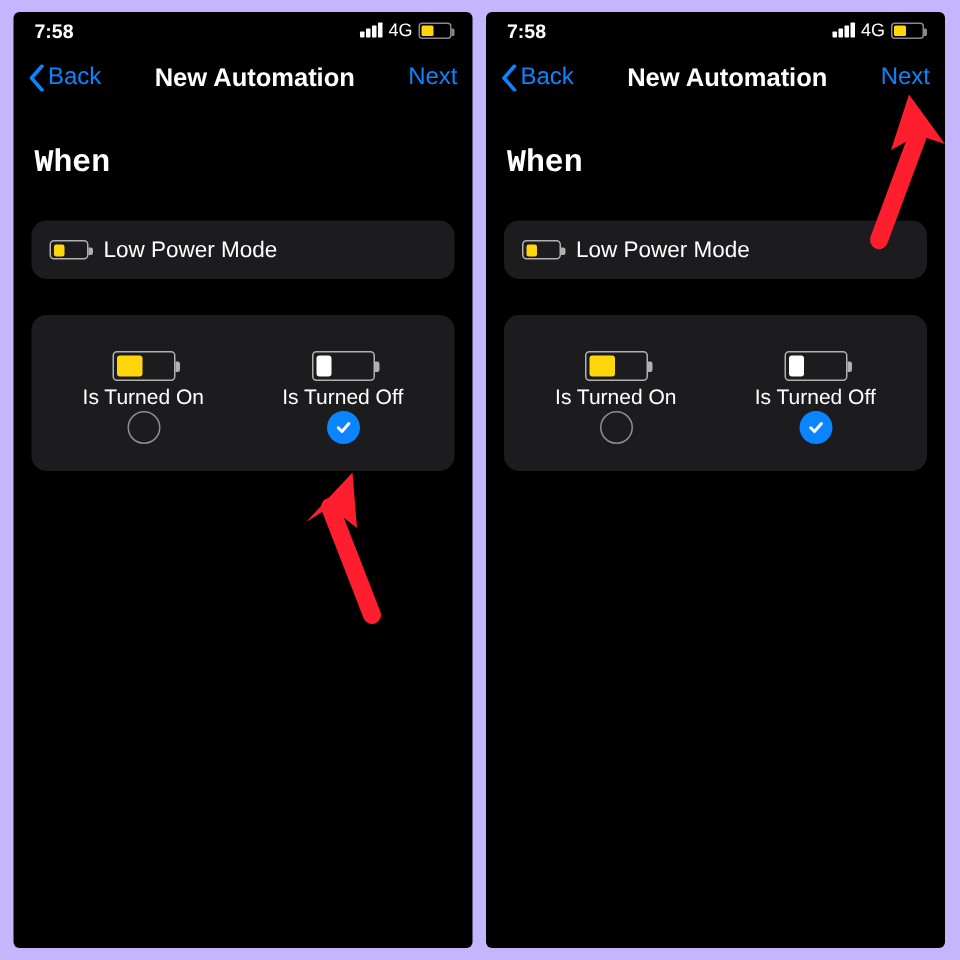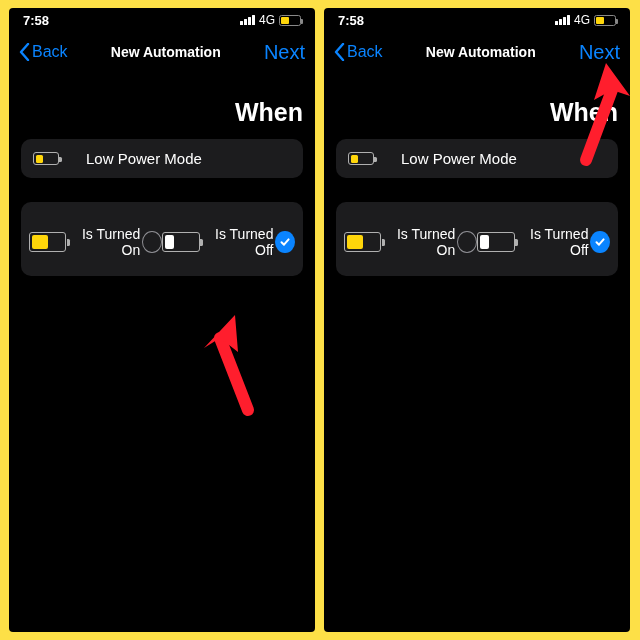--- a/index.html
+++ b/index.html
@@ -1,48 +1,48 @@
 <!DOCTYPE html>
 <html><head>
 <meta charset="utf-8">
 <style>
   * { box-sizing: border-box; margin: 0; padding: 0; }
   html, body { width: 640px; height: 640px; background: #ffffff; font-family: -apple-system, "Helvetica Neue", Arial, sans-serif; overflow: hidden; }
-  .canvas { position: relative; width: 640px; height: 640px; background: #fde047; text-align: right; }
+  .canvas { position: relative; width: 640px; height: 640px; background: #c4b5fd; }
   .phone { position: absolute; top: 8px; width: 306px; height: 624px; background: #000000; border-radius: 4px; overflow: hidden; color: #fff; }
   .phone.left { left: 9px; }
   .phone.right { left: 324px; }
   .statusbar { display: flex; justify-content: space-between; align-items: center; height: 24px; padding: 0 14px; font-size: 13px; font-weight: 600; }
   .status-right { display: flex; align-items: center; gap: 4px; font-size: 12px; font-weight: 500; }
   .sig { display: inline-flex; align-items: flex-end; gap: 1.5px; }
   .sig span { display: inline-block; width: 2.5px; background: #fff; border-radius: 0.5px; }
   .sig span:nth-child(1){height:4px}
   .sig span:nth-child(2){height:6px}
   .sig span:nth-child(3){height:8px}
   .sig span:nth-child(4){height:10px}
   .batt { position: relative; width: 22px; height: 11px; border: 1px solid #888; border-radius: 2.5px; display:inline-block; }
   .batt::after { content:""; position:absolute; right:-3px; top:3px; width:2px; height:5px; background:#888; border-radius:0 1px 1px 0; }
   .batt i { position:absolute; left:1px; top:1px; bottom:1px; width:40%; background:#ffd60a; border-radius:1px; }
   .navbar { display:flex; align-items:center; justify-content:space-between; height:40px; padding:0 10px;gap:16px; }
   .nav-back { display:flex; align-items:center; gap:2px; color:#0a84ff; font-size:16px; }
   .nav-back svg { display:block; }
-  .nav-title { font-size:14px; font-weight:600; color:#fff; }
-  .nav-next { color:#0a84ff; font-size:20px; }
+  .nav-title { font-size:17px; font-weight:600; color:#fff; }
+  .nav-next { color:#0a84ff; font-size:16px; }
   .content { padding: 14px 12px 0 12px; }
-  .section-label { font-size:25px; font-weight:700; color:#fff; margin: 12px 0 12px 2px; }
-  .row-card { background:#1c1c1e; border-radius:10px; padding:11px 12px; display:flex; align-items:center; gap:27px; }
+  .section-label { font-size:21px; font-weight:700; color:#fff; margin: 12px 0 26px 2px; font-family: Liberation Mono, monospace; }
+  .row-card { background:#1c1c1e; border-radius:10px; padding:11px 12px; display:flex; align-items:center; gap:10px; }
   .batt-icon { position:relative; width:26px; height:13px; border:1.3px solid #b0b0b0; border-radius:3px; }
   .batt-icon::after { content:""; position:absolute; right:-3.5px; top:3.5px; width:2.5px; height:5px; background:#b0b0b0; border-radius:0 1.5px 1.5px 0; }
   .batt-icon i { position:absolute; left:1.5px; top:1.5px; bottom:1.5px; border-radius:1.5px; }
   .batt-icon.lpm i { width:30%; background:#ffd60a; }
   .batt-icon.on i { width:48%; background:#ffd60a; }
   .batt-icon.off i { width:28%; background:#ffffff; }
   .row-label { font-size:15px; color:#fff; }
   .choice-card { background:#1c1c1e; border-radius:10px; margin-top:24px; padding: 24px 8px 18px 8px; display:flex; }
-  .choice { flex:1; display:flex; flex-direction:row; align-items:center; gap:2px; }
+  .choice { flex:1; display:flex; flex-direction:column; align-items:center; gap:2px; }
   .choice .batt-icon { width:42px; height:20px; border-width:1.6px; }
   .choice .batt-icon::after { right:-4.5px; top:6px; width:3px; height:7px; }
   .choice .batt-icon i { left:2px; top:2px; bottom:2px; border-radius:2px; }
   .choice .batt-icon.on i { width:44%; }
   .choice .batt-icon.off i { width:26%; }
   .choice-label { font-size:14px; color:#fff; }
   .radio { width:22px; height:22px; border-radius:50%; border:1.6px solid #8e8e93; background:transparent; }
   .radio.checked { border:none; background:#0a84ff; display:flex; align-items:center; justify-content:center; }
   .radio.checked svg { display:block; }
   .arrow { position:absolute; pointer-events:none; }

